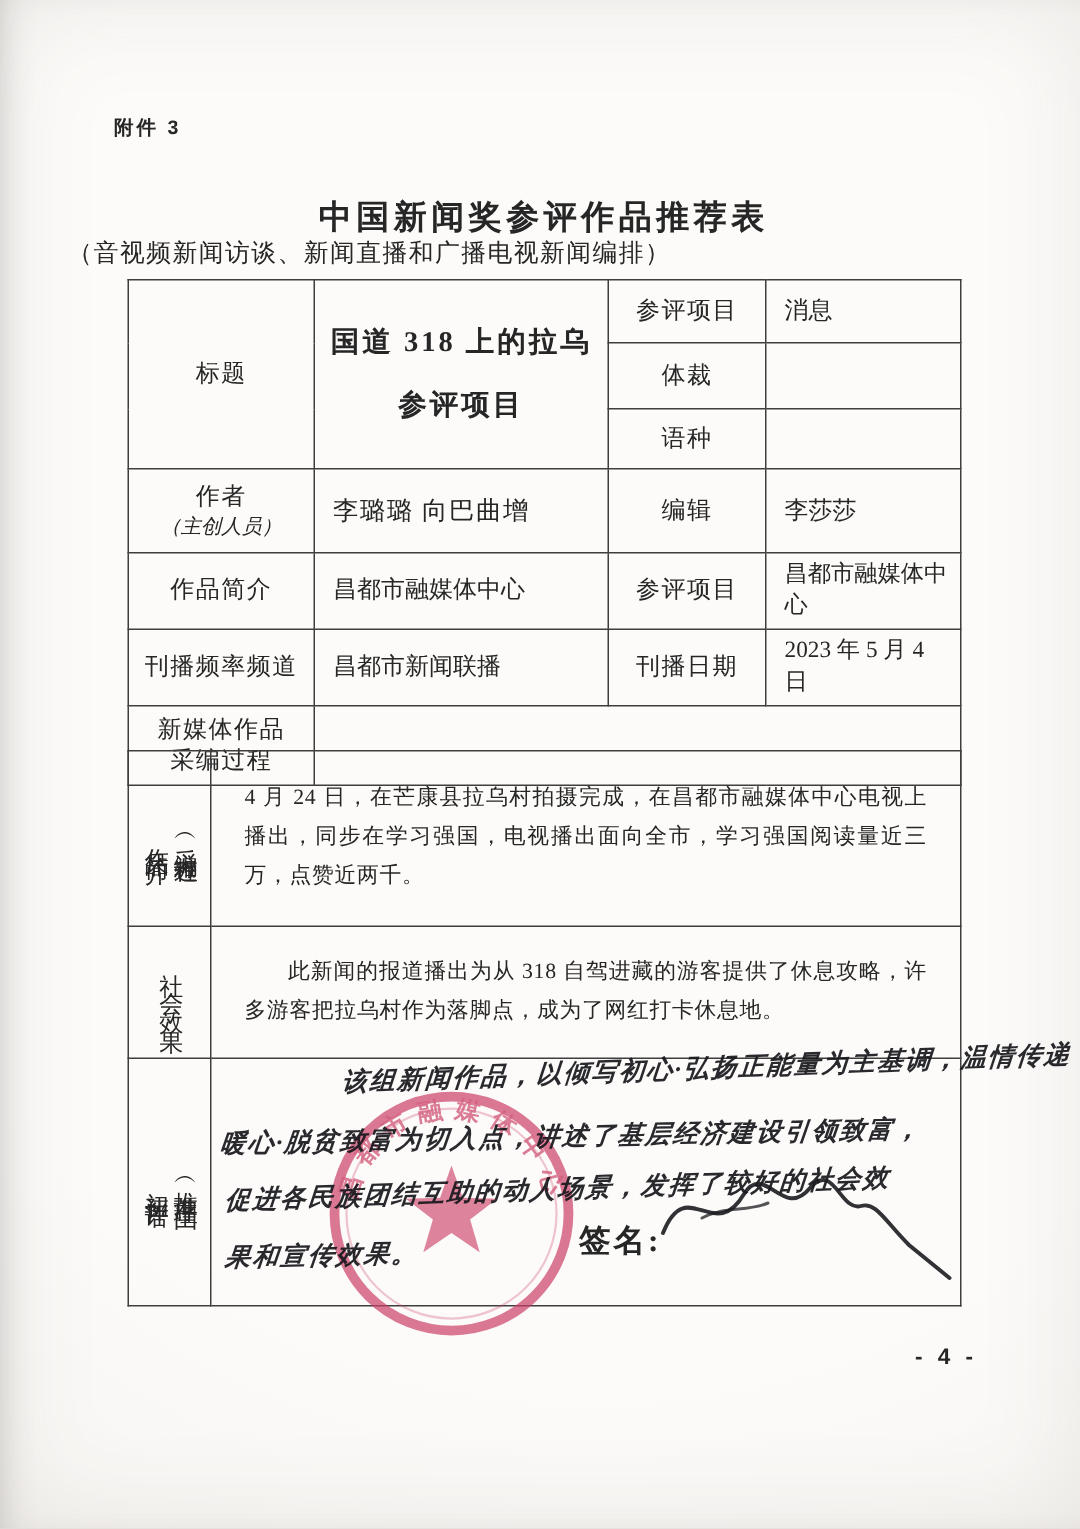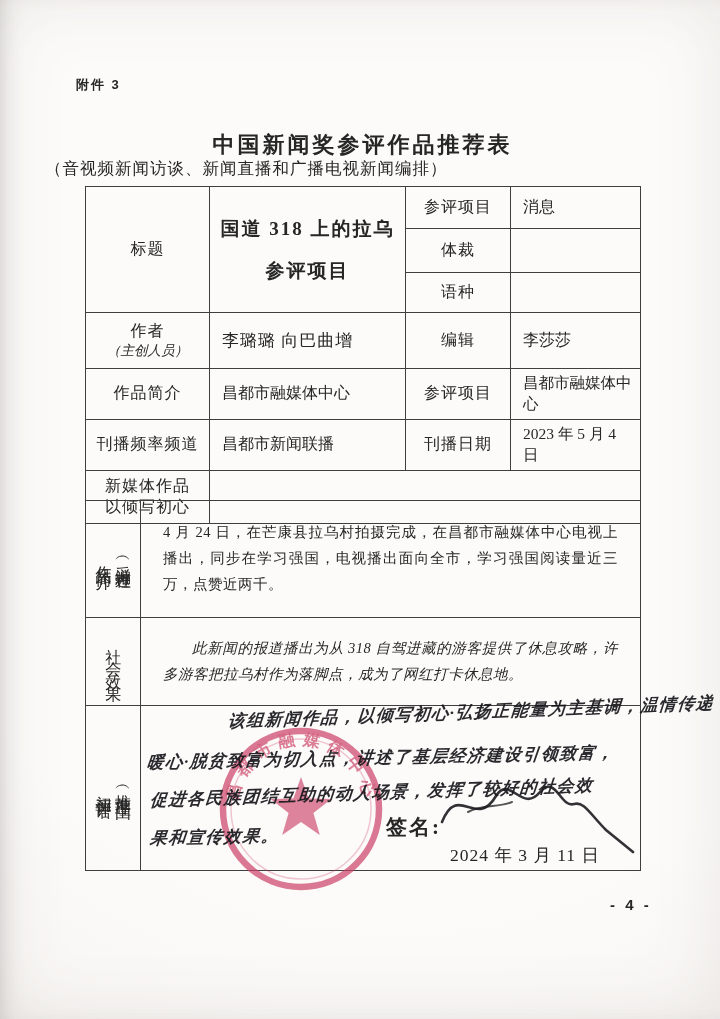--- a/index.html
+++ b/index.html
@@ -42,21 +42,21 @@
   .work-title{
     text-align:center;font-weight:bold;font-size:19px;line-height:2.2;letter-spacing:2px;
   }
   .author-sub{font-size:13.5px;letter-spacing:0;font-style:italic;}
   .small-val{font-size:17px;letter-spacing:1px;}
   .wrap-val{font-size:15.5px;line-height:1.35;padding:4px 8px;}
   .para{
     font-size:14.5px;line-height:1.78;text-align:justify;
     padding:6px 16px;letter-spacing:.5px;
   }
-  .indent2{text-indent:2em;font-style:italic;}
+  .indent2{text-indent:2em;}
   .vwrap{display:flex;justify-content:center;align-items:center;gap:1px;}
   .vcol{
     writing-mode:vertical-rl;text-orientation:mixed;
     font-size:16px;letter-spacing:3px;line-height:1.15;
   }
   .vcol-wide{letter-spacing:13px;}
   
   .stamp{position:absolute;left:214px;top:722px;z-index:2;opacity:.82;}
   .hand{
     position:absolute;z-index:3;white-space:nowrap;
@@ -135,21 +135,21 @@
     </tr>
     <tr style="height:41px">
       <td class="lbl">刊播频率频道</td>
       <td class="val">昌都市新闻联播</td>
       <td class="lbl">刊播日期</td>
       <td class="val wrap-val">2023 年 5 月 4 日</td>
     </tr>
     <tr style="height:53px">
       <td class="lbl">
         <div>新媒体作品</div>
-        <div>以倾写初心</div>
+        <div>采编过程</div>
       </td>
       <td class="val" colspan="3"></td>
     </tr>
   </tbody>
     </table>
 
   <table class="tbl tbl-bottom">
     <colgroup>
         <col style="width:55px">
         <col style="width:500px">
@@ -203,17 +203,16 @@
   <div class="hand hand-l1">该组新闻作品，以倾写初心·弘扬正能量为主基调，温情传递</div>
   <div class="hand hand-l2">暖心·脱贫致富为切入点，讲述了基层经济建设引领致富，</div>
   <div class="hand hand-l3">促进各民族团结互助的动人场景，发挥了较好的社会效</div>
   <div class="hand hand-l4">果和宣传效果。</div>
 
   <div class="sign-label">签名:</div>
   <svg class="signature" width="215" height="92" viewBox="0 0 215 92">
     <path d="M 14,58 C 30,18 48,66 68,32 C 82,10 94,50 112,28 C 128,10 132,44 146,40 C 156,37 162,50 178,66 L 205,88" fill="none" stroke="#1c1c20" stroke-width="2.6" stroke-linecap="round" opacity="0.9"></path>
     <path d="M 40,48 C 55,40 70,44 84,38" fill="none" stroke="#1c1c20" stroke-width="2" stroke-linecap="round" opacity="0.75"></path>
   </svg>
-  <div class="sign-date">2024 年 3 月 11 日</div>
 
   <div class="page-num">- 4 -</div>
 
 </div>
 
 </body></html>

